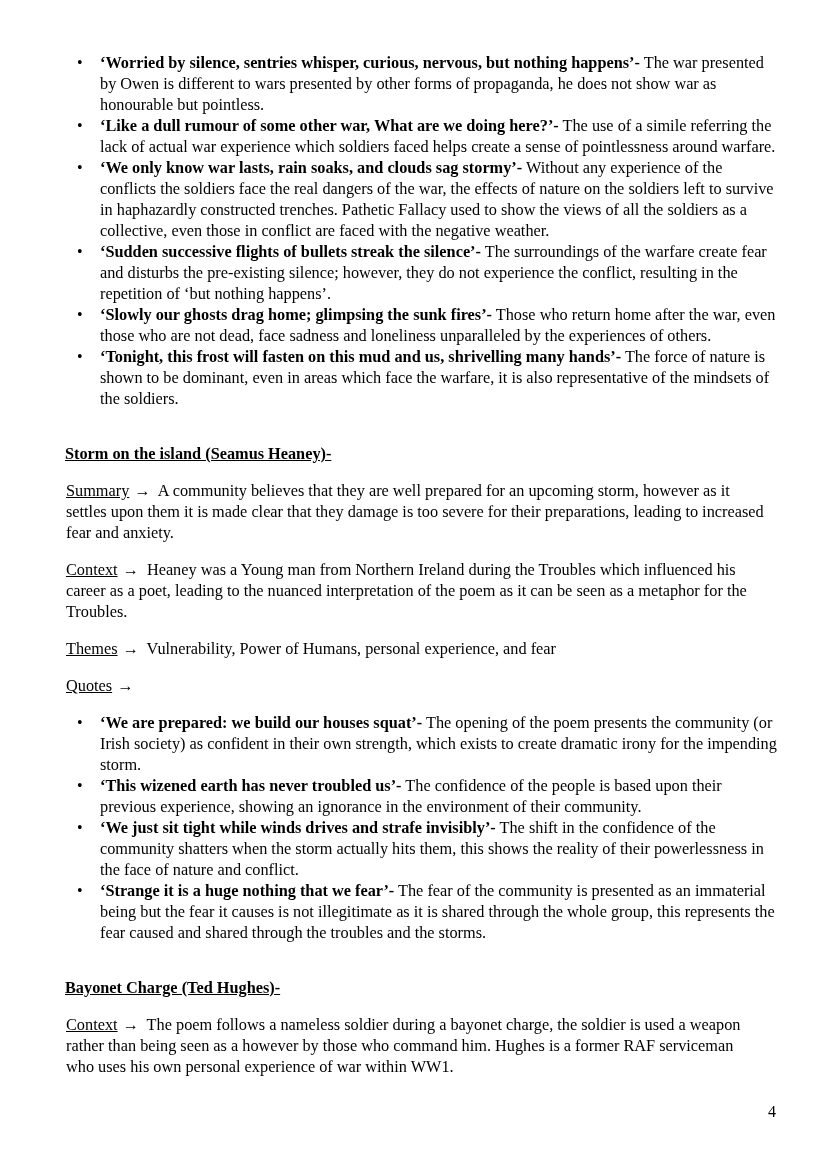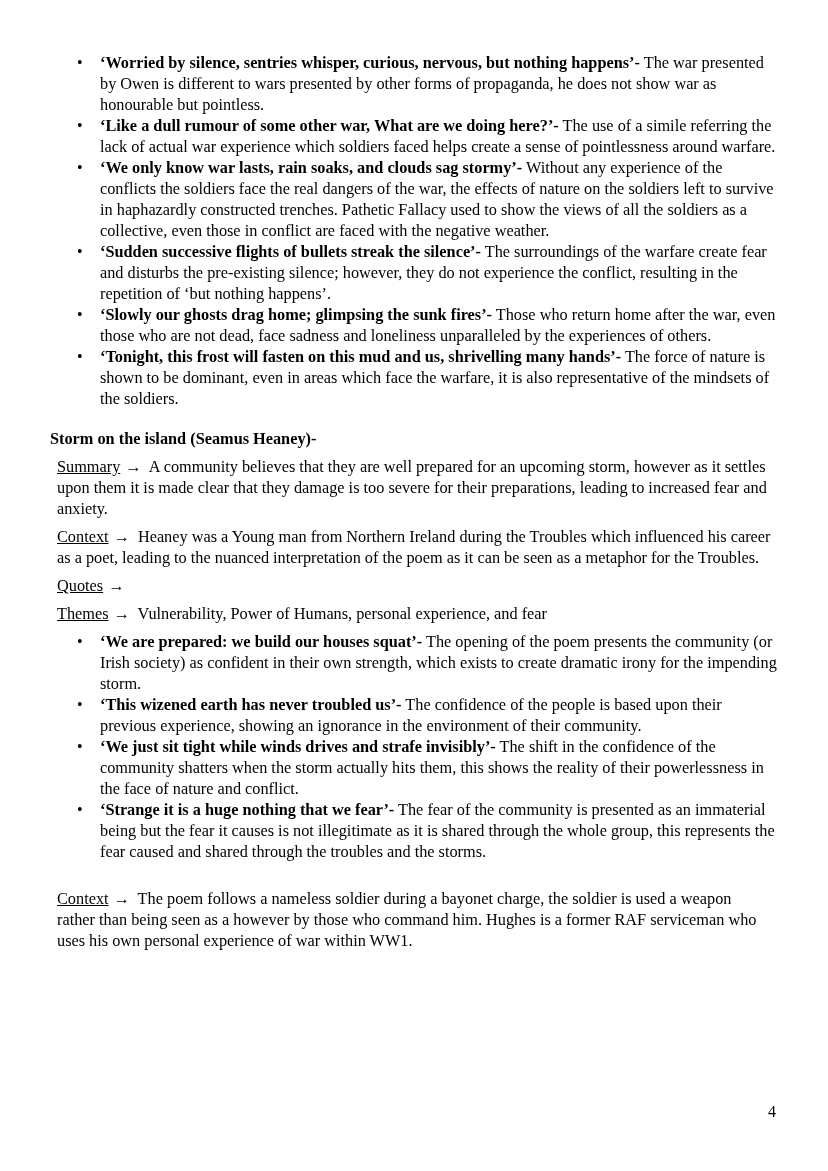--- a/index.html
+++ b/index.html
@@ -7,22 +7,22 @@
     width: 828px; height: 1171px; position: relative; overflow: hidden;
     font-family: "Liberation Serif", serif; color: #000; font-size: 16.3px; line-height: 21px;
   }
   .page { position: absolute; left: 50px; top: 52px; width: 730px; }
   ul.bullets { list-style: none; margin: 0; padding: 0; }
   ul.bullets li { position: relative; padding-left: 50px; margin: 0; }
   ul.bullets li .dot {
     position: absolute; left: 27px; top: 0; font-size: 16px;
   }
   .q { font-weight: bold; text-align: center; }
-  .heading { font-weight: bold; margin: 0; }
-  .para { margin: 7px; }
+  .heading { font-weight: bold; text-decoration: underline; margin: 15px; }
+  .para { margin: 16px; }
   .label { text-decoration: underline; }
   .arrow { margin: 0 4px 0 5px; }
   .gap { height: 19px; }
   .pagenum { position: absolute; left: 768px; top: 1101px; font-size: 16px; }
 </style>
 </head>
 <body>
 
 <div class="page">
 
@@ -33,28 +33,29 @@
     <li><span class="dot">•</span><span class="q">‘Sudden successive flights of bullets streak the silence’-</span><span> The surroundings of the warfare create fear and disturbs the pre-existing silence; however, they do not experience the conflict, resulting in the repetition of ‘but nothing happens’.</span></li>
     <li><span class="dot">•</span><span class="q">‘Slowly our ghosts drag home; glimpsing the sunk fires’-</span><span> Those who return home after the war, even those who are not dead, face sadness and loneliness unparalleled by the experiences of others.</span></li>
     <li><span class="dot">•</span><span class="q">‘Tonight, this frost will fasten on this mud and us, shrivelling many hands’-</span><span> The force of nature is shown to be dominant, even in areas which face the warfare, it is also representative of the mindsets of the soldiers.</span></li>
   </ul>
 
   <div class="gap"></div>
 
   <p class="heading">Storm on the island (Seamus Heaney)-</p>
   <p class="para"><span class="label">Summary</span><span class="arrow">→</span><span> A community believes that they are well prepared for an upcoming storm, however as it settles upon them it is made clear that they damage is too severe for their preparations, leading to increased fear and anxiety.</span></p>
   <p class="para"><span class="label">Context</span><span class="arrow">→</span><span> Heaney was a Young man from Northern Ireland during the Troubles which influenced his career as a poet, leading to the nuanced interpretation of the poem as it can be seen as a metaphor for the Troubles.</span></p>
+  <p class="para"><span class="label">Themes</span><span class="arrow">→</span><span> Vulnerability, Power of Humans, personal experience, and fear</span></p>
   <p class="para"><span class="label">Quotes</span><span class="arrow">→</span></p>
-  <p class="para"><span class="label">Themes</span><span class="arrow">→</span><span> Vulnerability, Power of Humans, personal experience, and fear</span></p>
 
   <ul class="bullets">
     <li><span class="dot">•</span><span class="q">‘We are prepared: we build our houses squat’-</span><span> The opening of the poem presents the community (or Irish society) as confident in their own strength, which exists to create dramatic irony for the impending storm.</span></li>
     <li><span class="dot">•</span><span class="q">‘This wizened earth has never troubled us’-</span><span> The confidence of the people is based upon their previous experience, showing an ignorance in the environment of their community.</span></li>
     <li><span class="dot">•</span><span class="q">‘We just sit tight while winds drives and strafe invisibly’-</span><span> The shift in the confidence of the community shatters when the storm actually hits them, this shows the reality of their powerlessness in the face of nature and conflict.</span></li>
     <li><span class="dot">•</span><span class="q">‘Strange it is a huge nothing that we fear’-</span><span> The fear of the community is presented as an immaterial being but the fear it causes is not illegitimate as it is shared through the whole group, this represents the fear caused and shared through the troubles and the storms.</span></li>
   </ul>
 
   <div class="gap"></div>
 
+  <p class="heading">Bayonet Charge (Ted Hughes)-</p>
   <p class="para"><span class="label">Context</span><span class="arrow">→</span><span> The poem follows a nameless soldier during a bayonet charge, the soldier is used a weapon rather than being seen as a however by those who command him. Hughes is a former RAF serviceman who uses his own personal experience of war within WW1.</span></p>
 </div>
 
 <div class="pagenum">4</div>
 
 </body></html>

